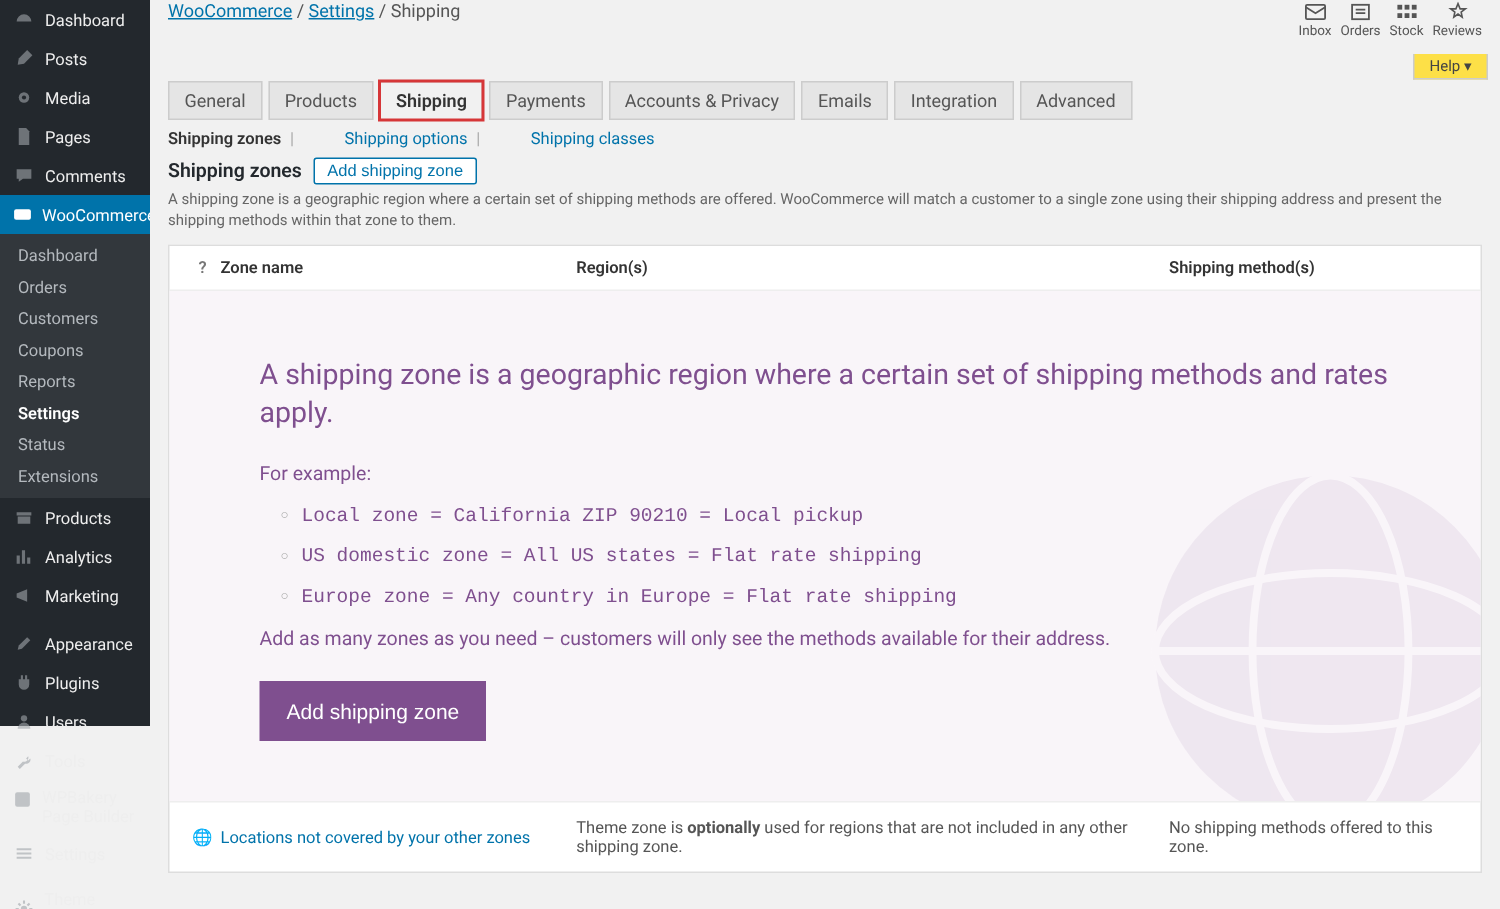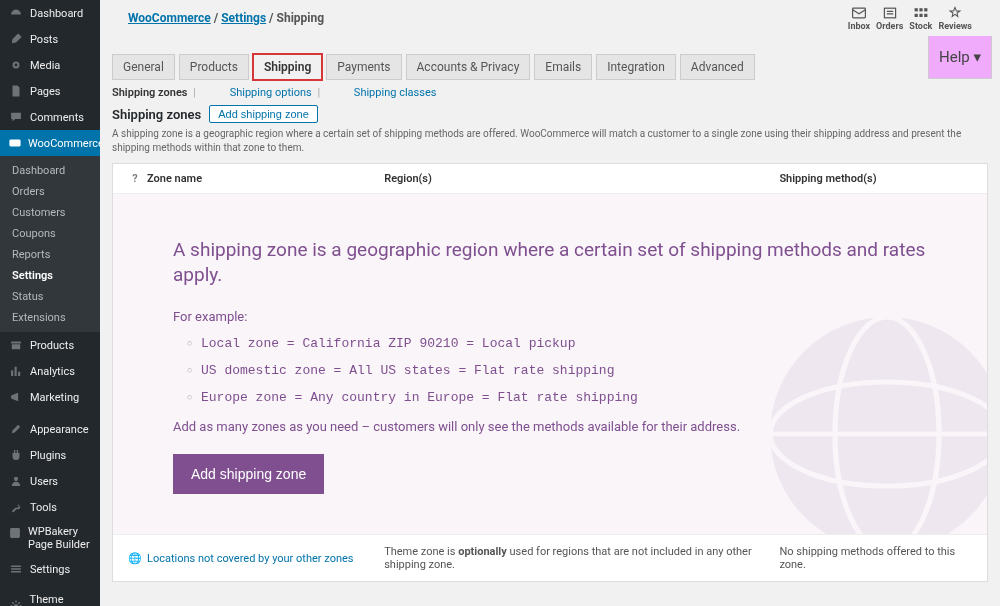--- a/index.html
+++ b/index.html
@@ -1,40 +1,40 @@
 <!DOCTYPE html>
 <html><head>
 <meta charset="utf-8">
 <style>
   * { box-sizing: border-box; margin: 0; padding: 0; }
   body { font-family: -apple-system, BlinkMacSystemFont, "Segoe UI", Roboto, sans-serif; font-size: 13px; color: #444; background: #f1f1f1; width: 1000px; height: 606px; overflow: hidden; position: relative; }
   
   
-  .sidebar { position: absolute; left: 0; top: 0; width: 100px; height: 606px; background: #23282d; color: #eee; font-size: 11px; }
+  .sidebar { position: absolute; left: 0; top: 0; width: 100px; height: 484px; background: #23282d; color: #eee; font-size: 11px; }
   .sb-item { display: flex; align-items: center; padding: 5px 8px; color: #eee; cursor: pointer; min-height: 25px; }
   .sb-item .ico { width: 16px; height: 16px; margin-right: 6px; opacity: 0.6; display: flex; align-items: center; justify-content: center; }
   .sb-item.active { background: #0073aa; color: #fff; position: relative; }
   .sb-item.active .ico { opacity: 1; }
   .sb-item.active::after { content: ""; position: absolute; right: -6px; top: 50%; margin-top: -6px; border: 6px solid transparent; border-right-color: #f1f1f1; }
   .sb-sub { background: #32373c; padding: 4px 0; }
   .sb-sub-item { padding: 4px 8px 4px 12px; color: #b4b9be; font-size: 11px; cursor: pointer; }
   .sb-sub-item.sel { color: #fff; font-weight: 600; }
   
   
   .main { position: absolute; left: 100px; top: 0; right: 0; height: 606px; background: #f1f1f1; }
   
   
-  .topbar { height: 36px; display: flex; align-items: center; padding: 0 28px; justify-content: space-between; font-weight: bold; }
+  .topbar { height: 36px; display: flex; padding: 0 12px; justify-content: space-between; }
   .breadcrumb { font-size: 12px; color: #555; }
   .breadcrumb a { color: #0073aa; text-decoration: underline; cursor: pointer; }
   .top-icons { display: flex; gap: 6px; align-items: flex-start; }
   .top-icon { display: flex; flex-direction: column; align-items: center; font-size: 9px; color: #555; cursor: pointer; }
   .top-icon .glyph { width: 18px; height: 16px; display: flex; align-items: center; justify-content: center; color: #555; }
   
-  .help-tab { position: absolute; right: 8px; top: 36px; background: #f0abfc; border: 1px solid #ccc; border-top: 0; padding: 12px 10px; font-size: 15px; cursor: pointer; }
+  .help-tab { position: absolute; right: 8px; top: 36px; background: #fde047; border: 1px solid #ccc; border-top: 0; padding: 2px 10px; font-size: 10px; cursor: pointer; }
   
   
   .tabbar { margin: 18px 12px 0 12px; display: flex; flex-wrap: wrap; }
   .tab { background: #e5e5e5; border: 1px solid #ccc; padding: 5px 10px; margin-right: 4px; font-size: 12px; color: #555; cursor: pointer; }
   .tab.active { background: #f1f1f1; border-bottom-color: #f1f1f1; font-weight: 600; color: #333; }
   .tab.highlight { outline: 2px solid #d63638; outline-offset: -1px; }
   
   .sublinks { margin: 6px 12px; font-size: 11px; }
   .sublinks span.cur { color: #333; font-weight: 600; }
   .sublinks a { color: #0073aa; text-decoration: none; cursor: pointer; margin-left: 28px; }

